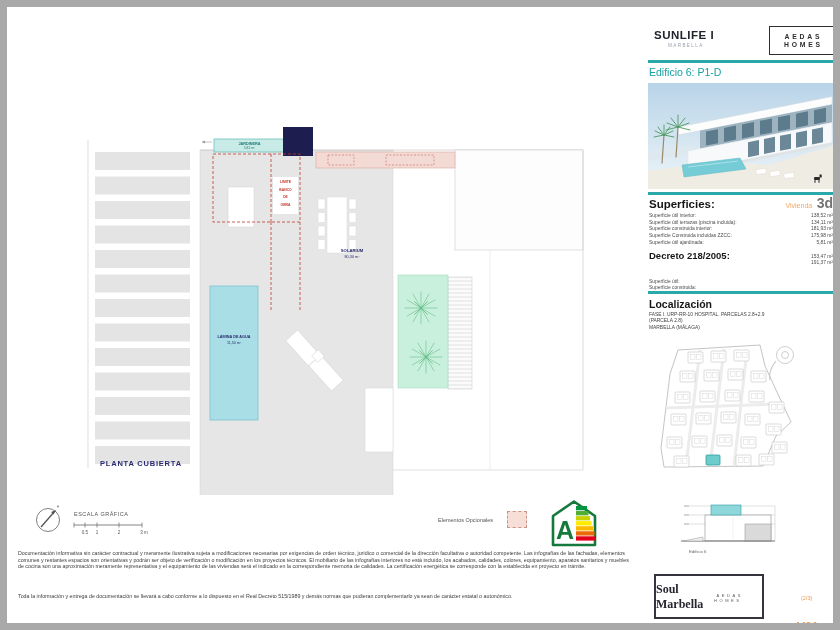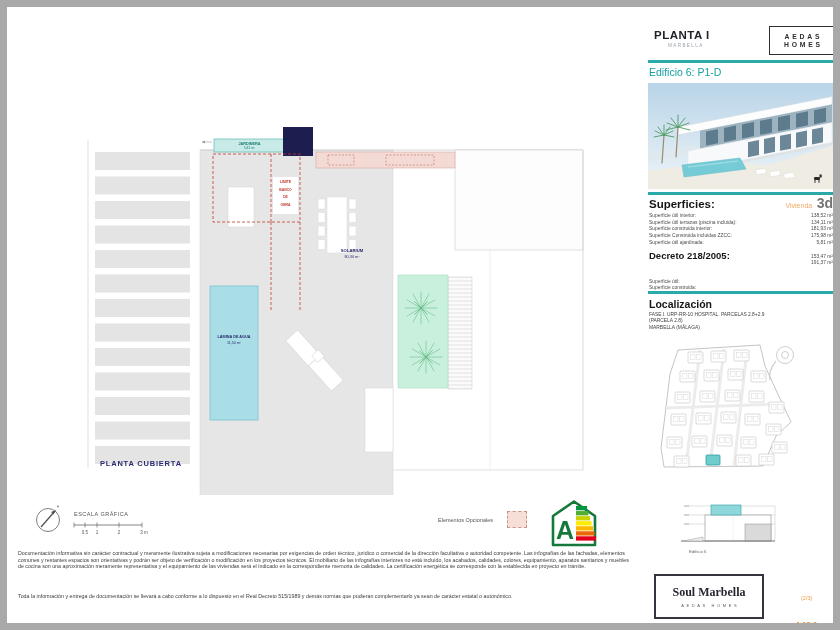--- a/index.html
+++ b/index.html
@@ -21,21 +21,21 @@
   .viv-c{font-size:14px;font-weight:bold;color:#737373;}
   .sup-rows{left:649px;top:213px;width:184px;}
   .srow{display:flex;justify-content:space-between;font-size:4.9px;line-height:6.7px;color:#4c4c4c;}
   .dec{left:649px;top:250px;width:184px;}
   .dec-t{font-size:9.5px;font-weight:bold;color:#161616;margin-bottom:18px;}
   .dec-l{font-size:4.9px;line-height:6.2px;color:#4c4c4c;}
   .dec-vals{position:absolute;right:0;top:4px;text-align:right;font-size:4.9px;line-height:6.2px;color:#4c4c4c;}
   .loc-title{left:649px;top:298px;font-size:10.5px;font-weight:bold;color:#161616;}
   .loc-lines{left:649px;top:312px;font-size:4.9px;line-height:6.4px;color:#3f3f3f;}
   .soul-box{left:654px;top:574px;width:106px;height:41px;border:2px solid #34343e;
-            display:flex;flex-direction:column;align-items:center;justify-content:center;}
+            display:flex;flex-direction:row;align-items:center;justify-content:center;}
   .soul-t{font-family:"Liberation Serif",serif;font-size:12px;font-weight:bold;color:#262631;}
   .soul-s{font-size:4px;letter-spacing:2.6px;color:#5a5a5a;margin-top:3px;text-indent:2.6px;}
   .v01{left:797px;top:596px;font-size:12px;font-weight:bold;color:#ee9a4a;margin-top:24px;}
   .sheet{left:801px;top:595px;font-size:5.5px;color:#ee9a4a;}
   
   .opc{left:438px;top:511px;display:flex;align-items:center;}
   .opc-l{font-size:5.5px;color:#555;}
   .opc-sw{width:18px;height:15px;margin-left:14px;background:#f7ded7;border:1px dashed #c9958b;}
   .disc{left:18px;width:612px;font-size:5.3px;line-height:6.5px;color:#3c3c3c;}
   .d1{top:545px;} .d2{top:588px;}
@@ -208,21 +208,21 @@
     <rect x="28" y="28.2" width="17" height="4.3" fill="#fbba00"></rect>
     <rect x="28" y="33.25" width="18.5" height="4.3" fill="#eb6909"></rect>
     <rect x="28" y="38.3" width="20" height="4.3" fill="#e2001a"></rect>
   </g>
   <text x="8" y="41" font-size="25" font-weight="bold" fill="#15793c">A</text>
 </svg>
 
 <p class="abs disc d1">Documentación informativa sin carácter contractual y meramente ilustrativa sujeta a modificaciones necesarias por exigencias de orden técnico, jurídico o comercial de la dirección facultativa o autoridad competente. Las infografías de las fachadas, elementos comunes y restantes espacios son orientativas y podrán ser objeto de verificación o modificación en los proyectos técnicos. El mobiliario de las infografías interiores no está incluido, los acabados, calidades, colores, equipamiento, aparatos sanitarios y muebles de cocina son una aproximación meramente representativa y el equipamiento de las viviendas será el indicado en la correspondiente memoria de calidades. La certificación energética se corresponde con la establecida en proyecto en trámite.</p>
 <p class="abs disc d2">Toda la información y entrega de documentación se llevará a cabo conforme a lo dispuesto en el Real Decreto 515/1989 y demás normas que pudieran complementarlo ya sean de carácter estatal o autonómico.</p>
 
-<div class="abs proj-title">PLANTA I</div>
+<div class="abs proj-title">SUNLIFE I</div>
 <div class="abs proj-sub">MARBELLA</div>
 <div class="abs aedas-box">
   <span>AEDAS</span>
   <span>HOMES</span>
 </div>
 <div class="abs rule" style="top:60px;"></div>
 <div class="abs edificio">Edificio 6: P1-D</div>
 
 <svg class="abs" style="left:648px;top:83px;" width="186" height="106" viewBox="0 0 186 106">
   <defs>

